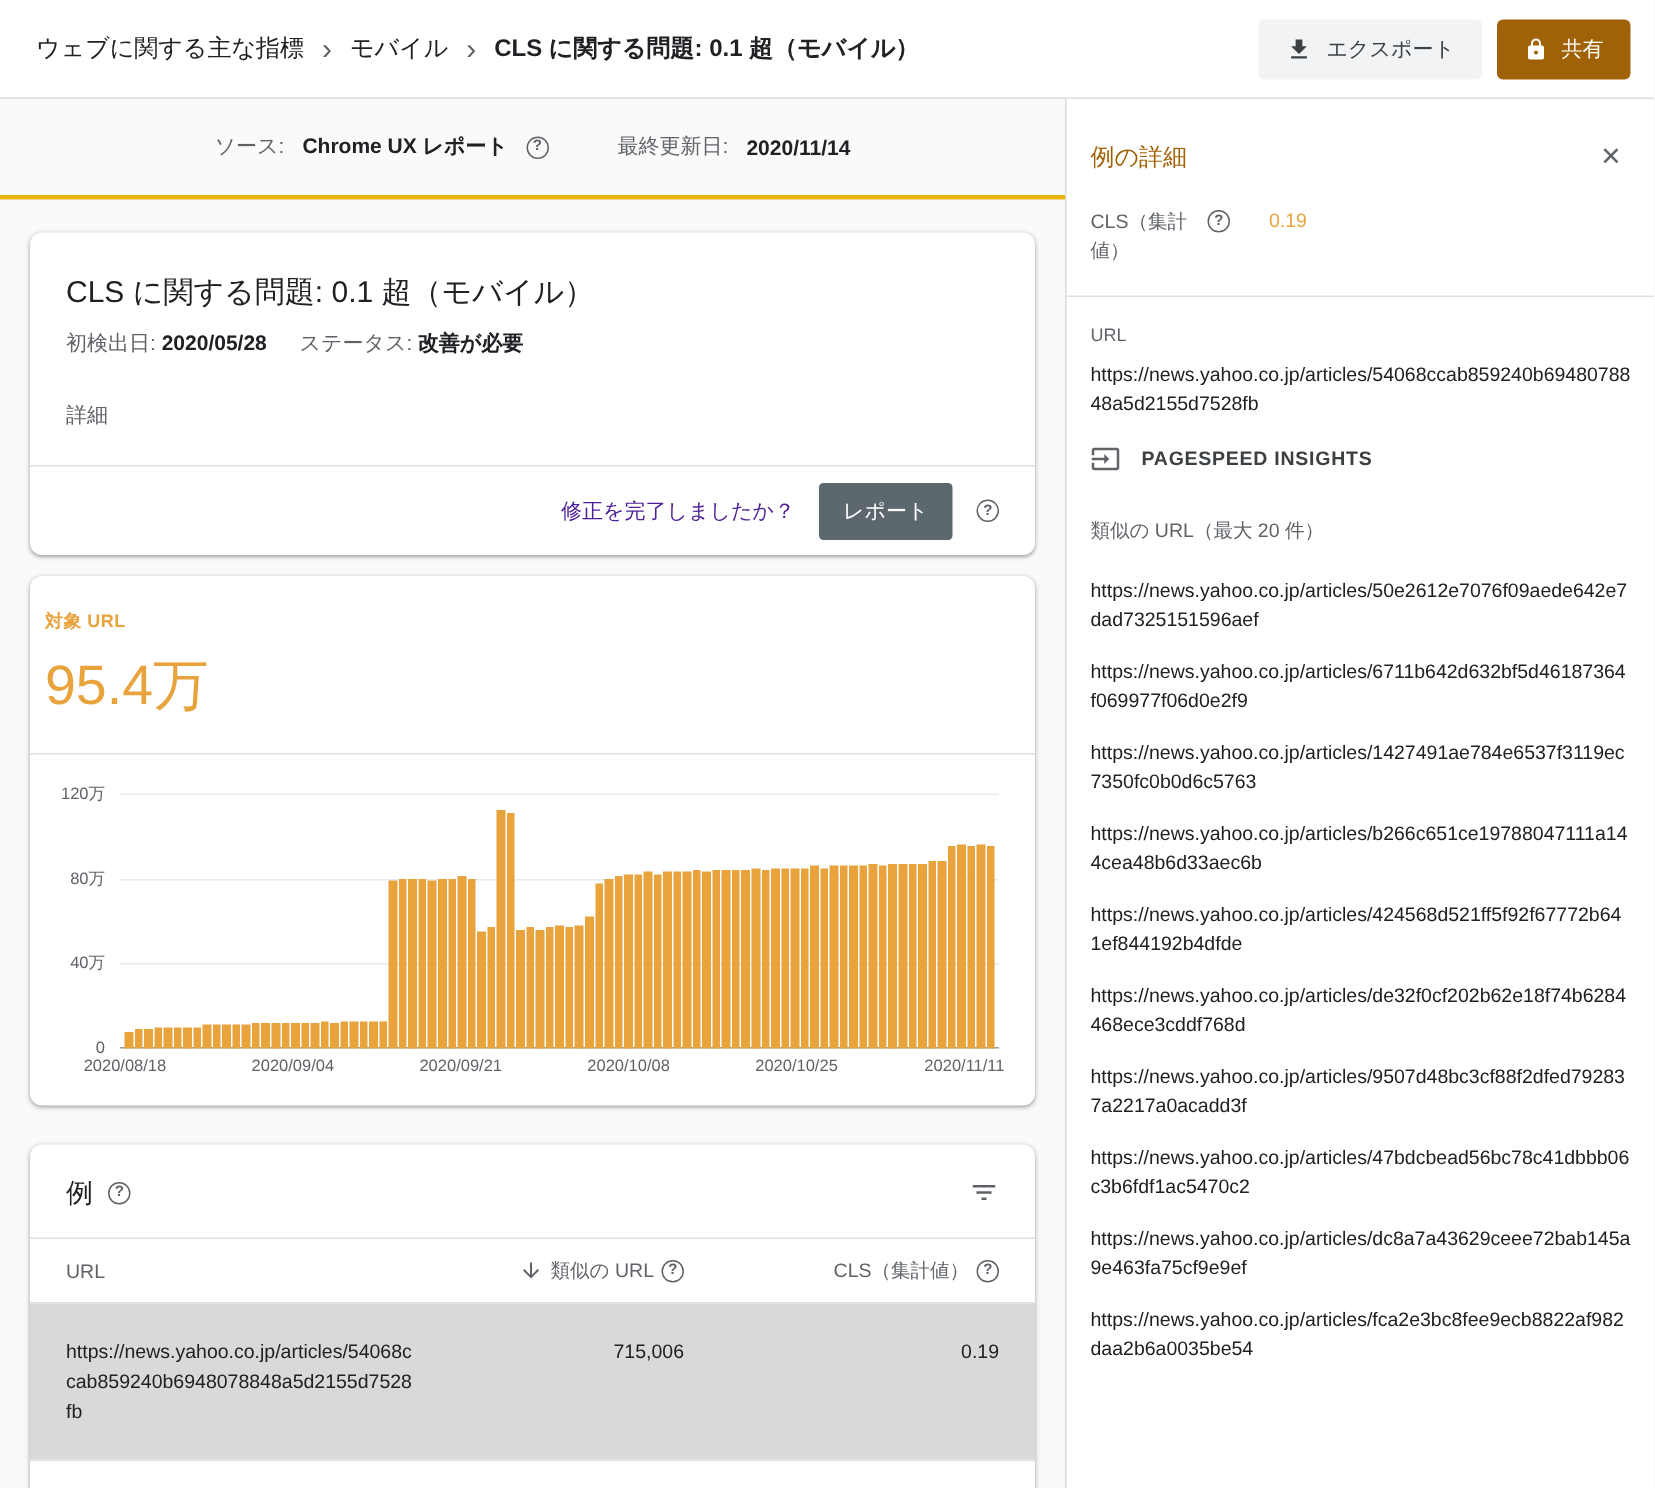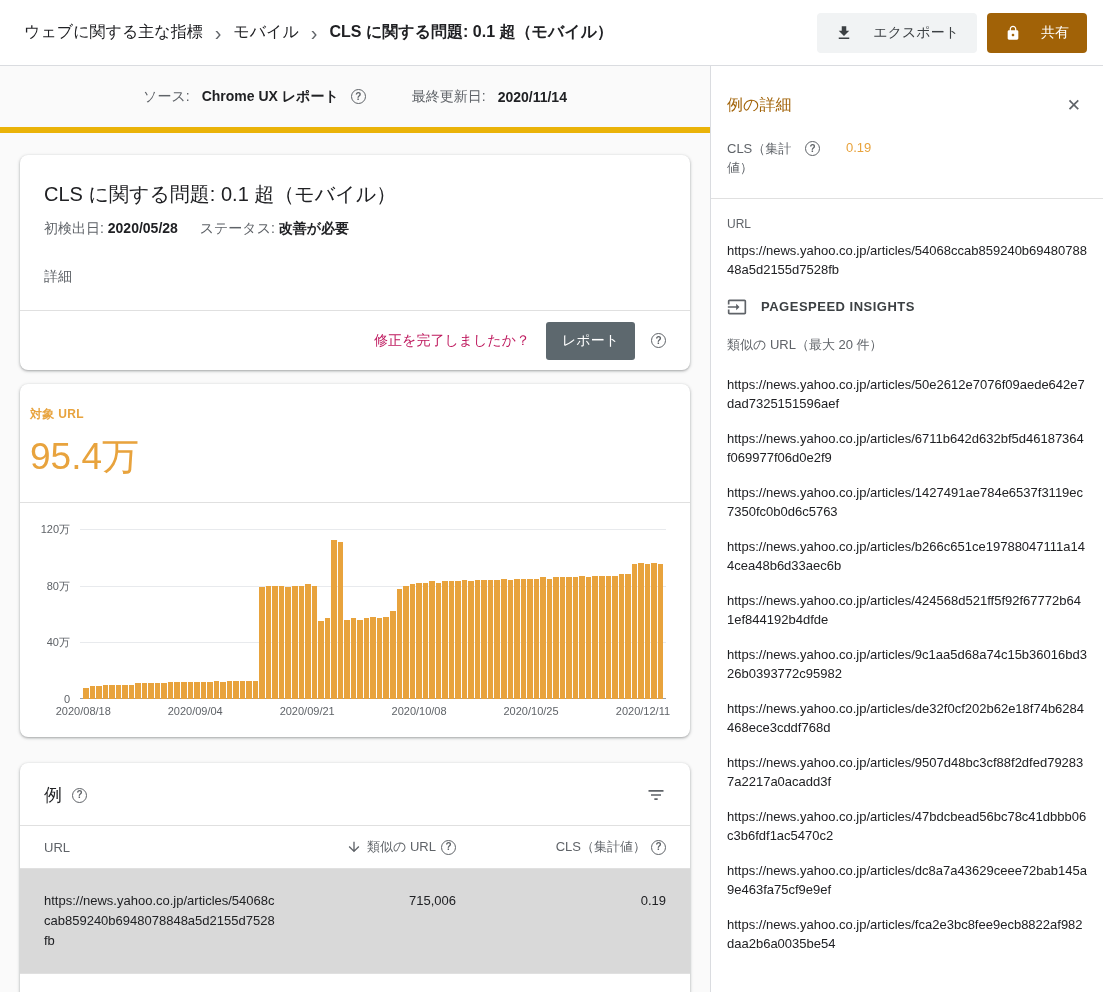--- a/index.html
+++ b/index.html
@@ -16,37 +16,37 @@
     height: 66px; background: #fff; border-bottom: 1px solid #dadce0;
     display: flex; align-items: center; justify-content: space-between;
     padding: 0 16px 0 24px;
   }
   .breadcrumb { display: flex; align-items: center; gap: 12px; font-size: 16px; white-space: nowrap; }
   .crumb { color: #202124; cursor: pointer; }
   .crumb.current { font-weight: 700; cursor: default; }
   .crumb-sep { color: #5f6368; font-size: 20px; line-height: 1; }
   .header-actions { display: flex; align-items: center; gap: 10px; }
   .btn {
-    display: inline-flex; align-items: center; gap: 20px;
+    display: inline-flex; align-items: center; gap: 9px;
     height: 40px; padding: 0 18px; border: none; border-radius: 4px;
     font-size: 14px; font-weight: 500; font-family: inherit; cursor: pointer;
     white-space: nowrap;
   }
   .btn-export { background: #f1f3f4; color: #3c4043; }
   .btn-share  { background: #a16207; color: #fff; }
   .icon-wrap { display: inline-flex; align-items: center; }
 
   
   .layout { display: flex; height: 926px; }
   .main-col { width: 710px; overflow: hidden; background: #fafafa; }
   .detail-panel { flex: 1; background: #fff; border-left: 1px solid #dadce0; overflow: hidden; }
 
   
   .source-bar {
-    height: 67px; border-bottom: 6px solid #eab308;
+    height: 67px; border-bottom: 3px solid #eab308;
     display: flex; align-items: center; justify-content: center; gap: 12px;
     font-size: 14px; color: #5f6368; white-space: nowrap;
   }
   .source-bar .val { color: #202124; font-weight: 700; }
   .source-gap { width: 22px; }
 
   
   .card {
     background: #fff; border-radius: 8px; margin: 0 20px;
     box-shadow: 0 1px 2px rgba(60,64,67,.3), 0 1px 3px 1px rgba(60,64,67,.15);
@@ -55,21 +55,21 @@
   .issue-body { padding: 26px 24px 24px; }
   .issue-title { font-size: 20px; font-weight: 500; color: #202124; }
   .issue-meta { margin-top: 12px; font-size: 14px; color: #5f6368; }
   .issue-meta .val { color: #202124; font-weight: 700; }
   .meta-gap { display: inline-block; width: 14px; }
   .details-link { margin-top: 30px; font-size: 14px; color: #5f6368; cursor: pointer; width: fit-content; }
   .issue-footer {
     border-top: 1px solid #e0e0e0; height: 60px; padding: 0 24px;
     display: flex; align-items: center; justify-content: flex-end; gap: 16px;
   }
-  .fix-question { font-size: 14px; color: #be185d; }
+  .fix-question { font-size: 14px; color: #4c1d95; }
   .btn-validate {
     background: #5d686e; color: #fff; border: none; border-radius: 3px;
     font-size: 14px; font-weight: 500; font-family: inherit;
     padding: 10px 16px; cursor: pointer; white-space: nowrap;
   }
 
   .help-icon {
     width: 15px; height: 15px; min-width: 15px; border-radius: 50%;
     border: 1px solid #5f6368; color: #5f6368;
     font-size: 10px; font-weight: 700; line-height: 1;
@@ -139,21 +139,21 @@
   .cls-value { color: #e8a33d; margin-left: 26px; }
   .detail-divider { height: 1px; background: #e0e0e0; }
   .detail-body { padding: 18px 16px 0; }
   .url-label { font-size: 12px; color: #5f6368; }
   .url-text { margin-top: 10px; font-size: 13px; color: #202124; line-height: 1.5; word-break: break-all; }
   .pagespeed-link {
     margin-top: 17px; display: flex; align-items: center; gap: 14px;
     cursor: pointer; width: fit-content;
   }
   .pagespeed-link span { font-size: 13px; font-weight: 700; letter-spacing: .5px; color: #3c4043; }
-  .similar-label { margin-top: 19px; font-size: 13px; color: #5f6368; }
+  .similar-label { margin-top: 29px; font-size: 13px; color: #5f6368; }
   .similar-list { margin-top: 21px; }
   .similar-url { font-size: 13px; color: #202124; line-height: 1.5; word-break: break-all; margin-bottom: 15px; }
 </style>
 </head>
 <body>
 
 <header class="app-header">
   <nav class="breadcrumb">
     <span class="crumb">ウェブに関する主な指標</span>
     <span class="crumb-sep">›</span>
@@ -324,21 +324,21 @@
                 <div class="bar" style="height: 79.1667%; background: rgb(232, 163, 61);"></div>
               </div>
           </div>
         </div>
         <div class="x-axis" id="x-axis">
             <span style="left: 0.561798%;">2020/08/18</span>
             <span style="left: 19.6629%;">2020/09/04</span>
             <span style="left: 38.764%;">2020/09/21</span>
             <span style="left: 57.8652%;">2020/10/08</span>
             <span style="left: 76.9663%;">2020/10/25</span>
-            <span style="left: 96.0674%;">2020/12/11</span>
+            <span style="left: 96.0674%;">2020/11/11</span>
           </div>
       </div>
     </section>
 
     <section class="card examples-card">
       <div class="examples-header">
         <div class="examples-title-wrap">
           <span class="examples-title">例</span>
           <span class="help-icon">?</span>
         </div>
@@ -400,21 +400,20 @@
         </span>
         <span>PAGESPEED INSIGHTS</span>
       </div>
       <div class="similar-label">類似の URL（最大 20 件）</div>
       <div class="similar-list" id="similar-url-list">
           <div class="similar-url">https://news.yahoo.co.jp/articles/50e2612e7076f09aede642e7dad7325151596aef</div>
           <div class="similar-url">https://news.yahoo.co.jp/articles/6711b642d632bf5d46187364f069977f06d0e2f9</div>
           <div class="similar-url">https://news.yahoo.co.jp/articles/1427491ae784e6537f3119ec7350fc0b0d6c5763</div>
           <div class="similar-url">https://news.yahoo.co.jp/articles/b266c651ce19788047111a144cea48b6d33aec6b</div>
           <div class="similar-url">https://news.yahoo.co.jp/articles/424568d521ff5f92f67772b641ef844192b4dfde</div>
-          <div class="similar-url">https://news.yahoo.co.jp/articles/9c1aa5d68a74c15b36016bd326b0393772c95982</div>
           <div class="similar-url">https://news.yahoo.co.jp/articles/de32f0cf202b62e18f74b6284468ece3cddf768d</div>
           <div class="similar-url">https://news.yahoo.co.jp/articles/9507d48bc3cf88f2dfed792837a2217a0acadd3f</div>
           <div class="similar-url">https://news.yahoo.co.jp/articles/47bdcbead56bc78c41dbbb06c3b6fdf1ac5470c2</div>
           <div class="similar-url">https://news.yahoo.co.jp/articles/dc8a7a43629ceee72bab145a9e463fa75cf9e9ef</div>
           <div class="similar-url">https://news.yahoo.co.jp/articles/fca2e3bc8fee9ecb8822af982daa2b6a0035be54</div>
         </div>
     </div>
   </aside>
 </div>
 

